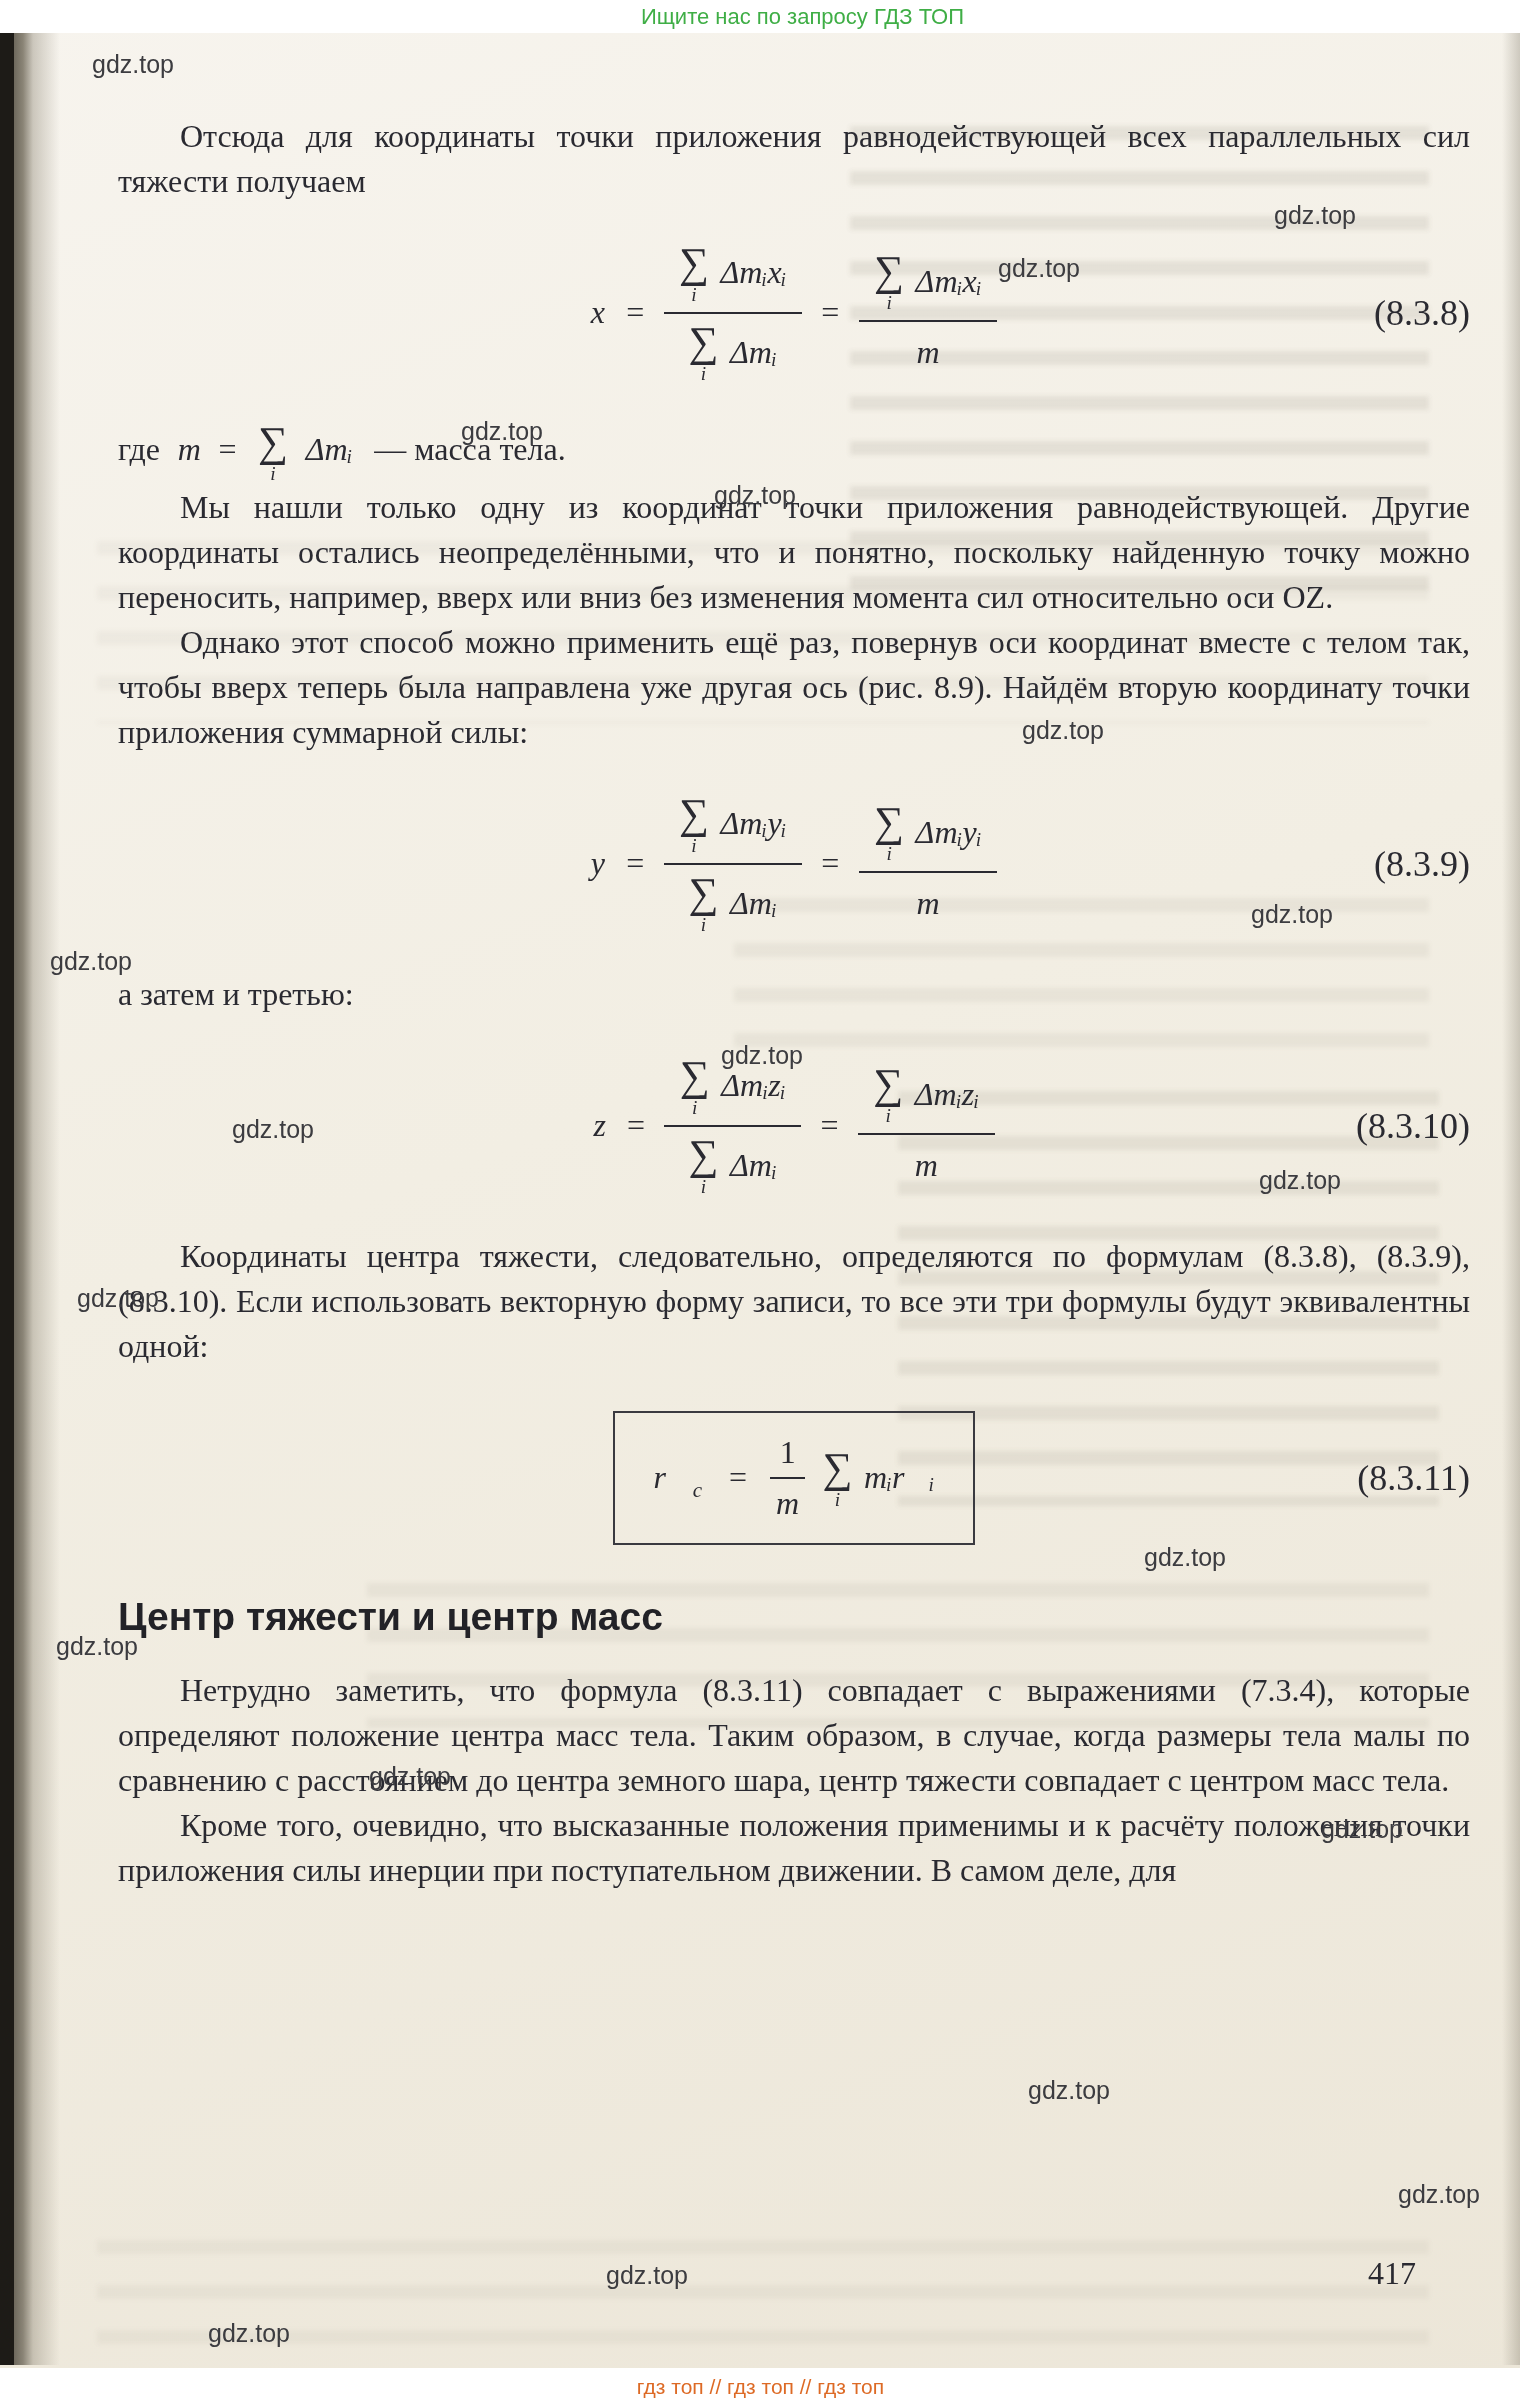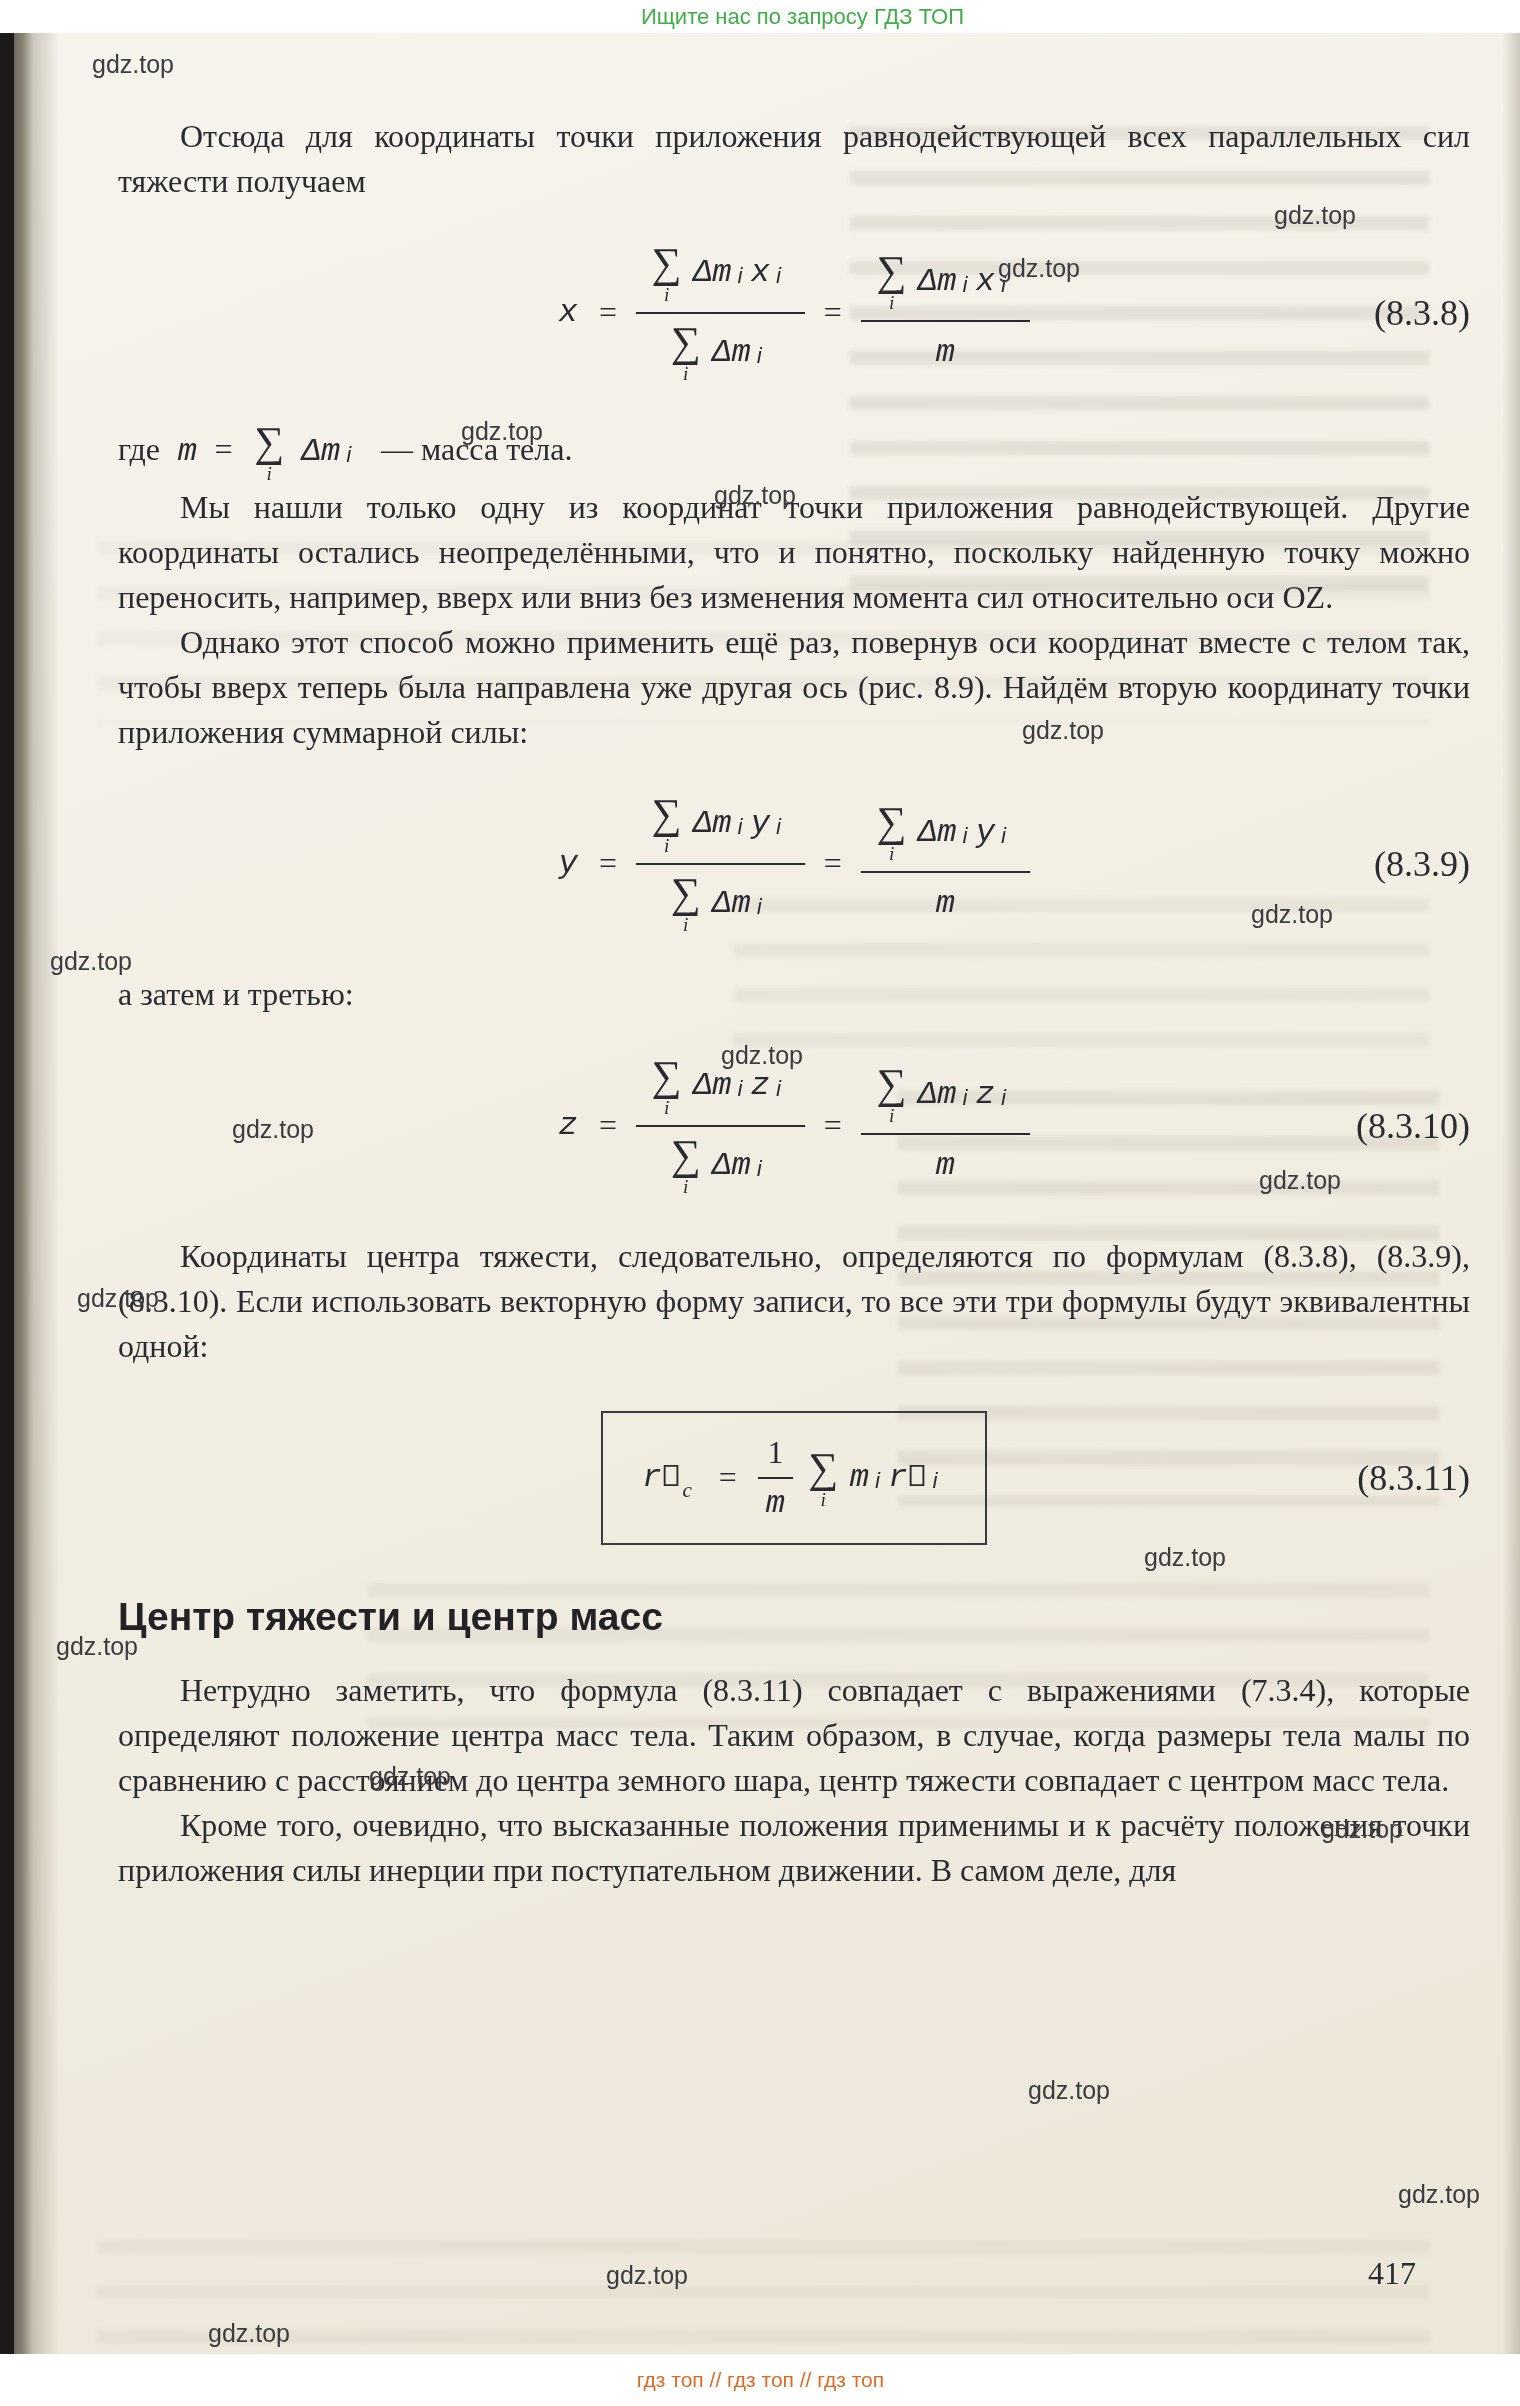--- a/index.html
+++ b/index.html
@@ -6,35 +6,35 @@
   .page{position:relative;width:1521px;height:2406px;overflow:hidden;
         background:linear-gradient(160deg,#f7f4ee 0%,#f2eee3 45%,#ece6d8 100%);
         font-family:"Liberation Serif",serif;color:#2a2a31;}
   .binding{position:absolute;left:0;top:29px;bottom:41px;width:60px;z-index:2;
         background:linear-gradient(90deg,#1d1b17 0px,#1d1b17 13.5px,#6f6a5e 14.5px,#8a8476 23px,rgba(150,143,127,.45) 33px,rgba(160,152,136,0) 60px);}
   .rightedge{position:absolute;right:0;top:29px;bottom:41px;width:19.3px;z-index:2;
         background:linear-gradient(270deg,rgba(95,88,72,.28),rgba(0,0,0,0));}
   .topbar{position:absolute;left:0;top:0;width:100%;height:33px;background:#ffffff;z-index:6;
         display:flex;align-items:center;justify-content:center;padding-left:42px;}
   .toplink{font-family:"Liberation Sans",sans-serif;font-size:22px;color:#3fae46;text-decoration:none;}
-  .bottombar{position:absolute;left:0;bottom:0;width:100%;height:52px;background:#ffffff;z-index:6;
+  .bottombar{position:absolute;left:0;bottom:0;width:100%;height:38px;background:#ffffff;z-index:6;
         display:flex;align-items:center;justify-content:center;}
   .bottomlinks{font-family:"Liberation Sans",sans-serif;font-size:21px;color:#dd6a25;text-decoration:none;}
   .wm{position:absolute;font-family:"Liberation Sans",sans-serif;font-size:25px;color:#3c3c40;z-index:4;white-space:nowrap;text-align:right;}
   .bleed{position:absolute;z-index:1;filter:blur(2.4px);
         background:repeating-linear-gradient(to bottom, rgba(118,110,92,0.16) 0px, rgba(118,110,92,0.16) 14.5px, rgba(0,0,0,0) 14.5px, rgba(0,0,0,0) 45px);}
   .content{position:absolute;left:93px;top:114px;width:1352px;z-index:3;
         font-size:32px;line-height:45px;text-align:justify;margin-left:25px;}
   .para{margin:0;}
   .indent{text-indent:62px;}
   .whereline{margin:7.7px 0 1.9px 0;}
   .formula-row{position:relative;display:flex;align-items:center;justify-content:center;
         margin:29px 0;min-height:159px;}
   .flabel{position:absolute;right:0;top:50%;transform:translateY(-50%);font-size:36px;font-style:normal;}
-  .math{font-style:italic;font-family:Liberation Mono, monospace;}
+  .math{font-style:italic;}
   .upright{font-style:normal;}
   .frac{display:inline-flex;flex-direction:column;align-items:center;vertical-align:middle;}
   .num,.den{display:flex;align-items:center;justify-content:center;padding:1.9px 15.4px;}
   .num{border-bottom:2.9px solid #2a2a31;padding-bottom:7.7px;}
   .den{padding-top:7.7px;}
   .sum{display:inline-flex;flex-direction:column;align-items:center;line-height:1;margin-right:9.7px;vertical-align:middle;}
   .sigma{font-size:42px;font-style:normal;}
   .ssub{font-size:19.3px;font-style:italic;margin-top:1px;}
   .eqs{margin:0 19.3px;font-style:normal;}
   .lhs{margin-right:1.9px;}

